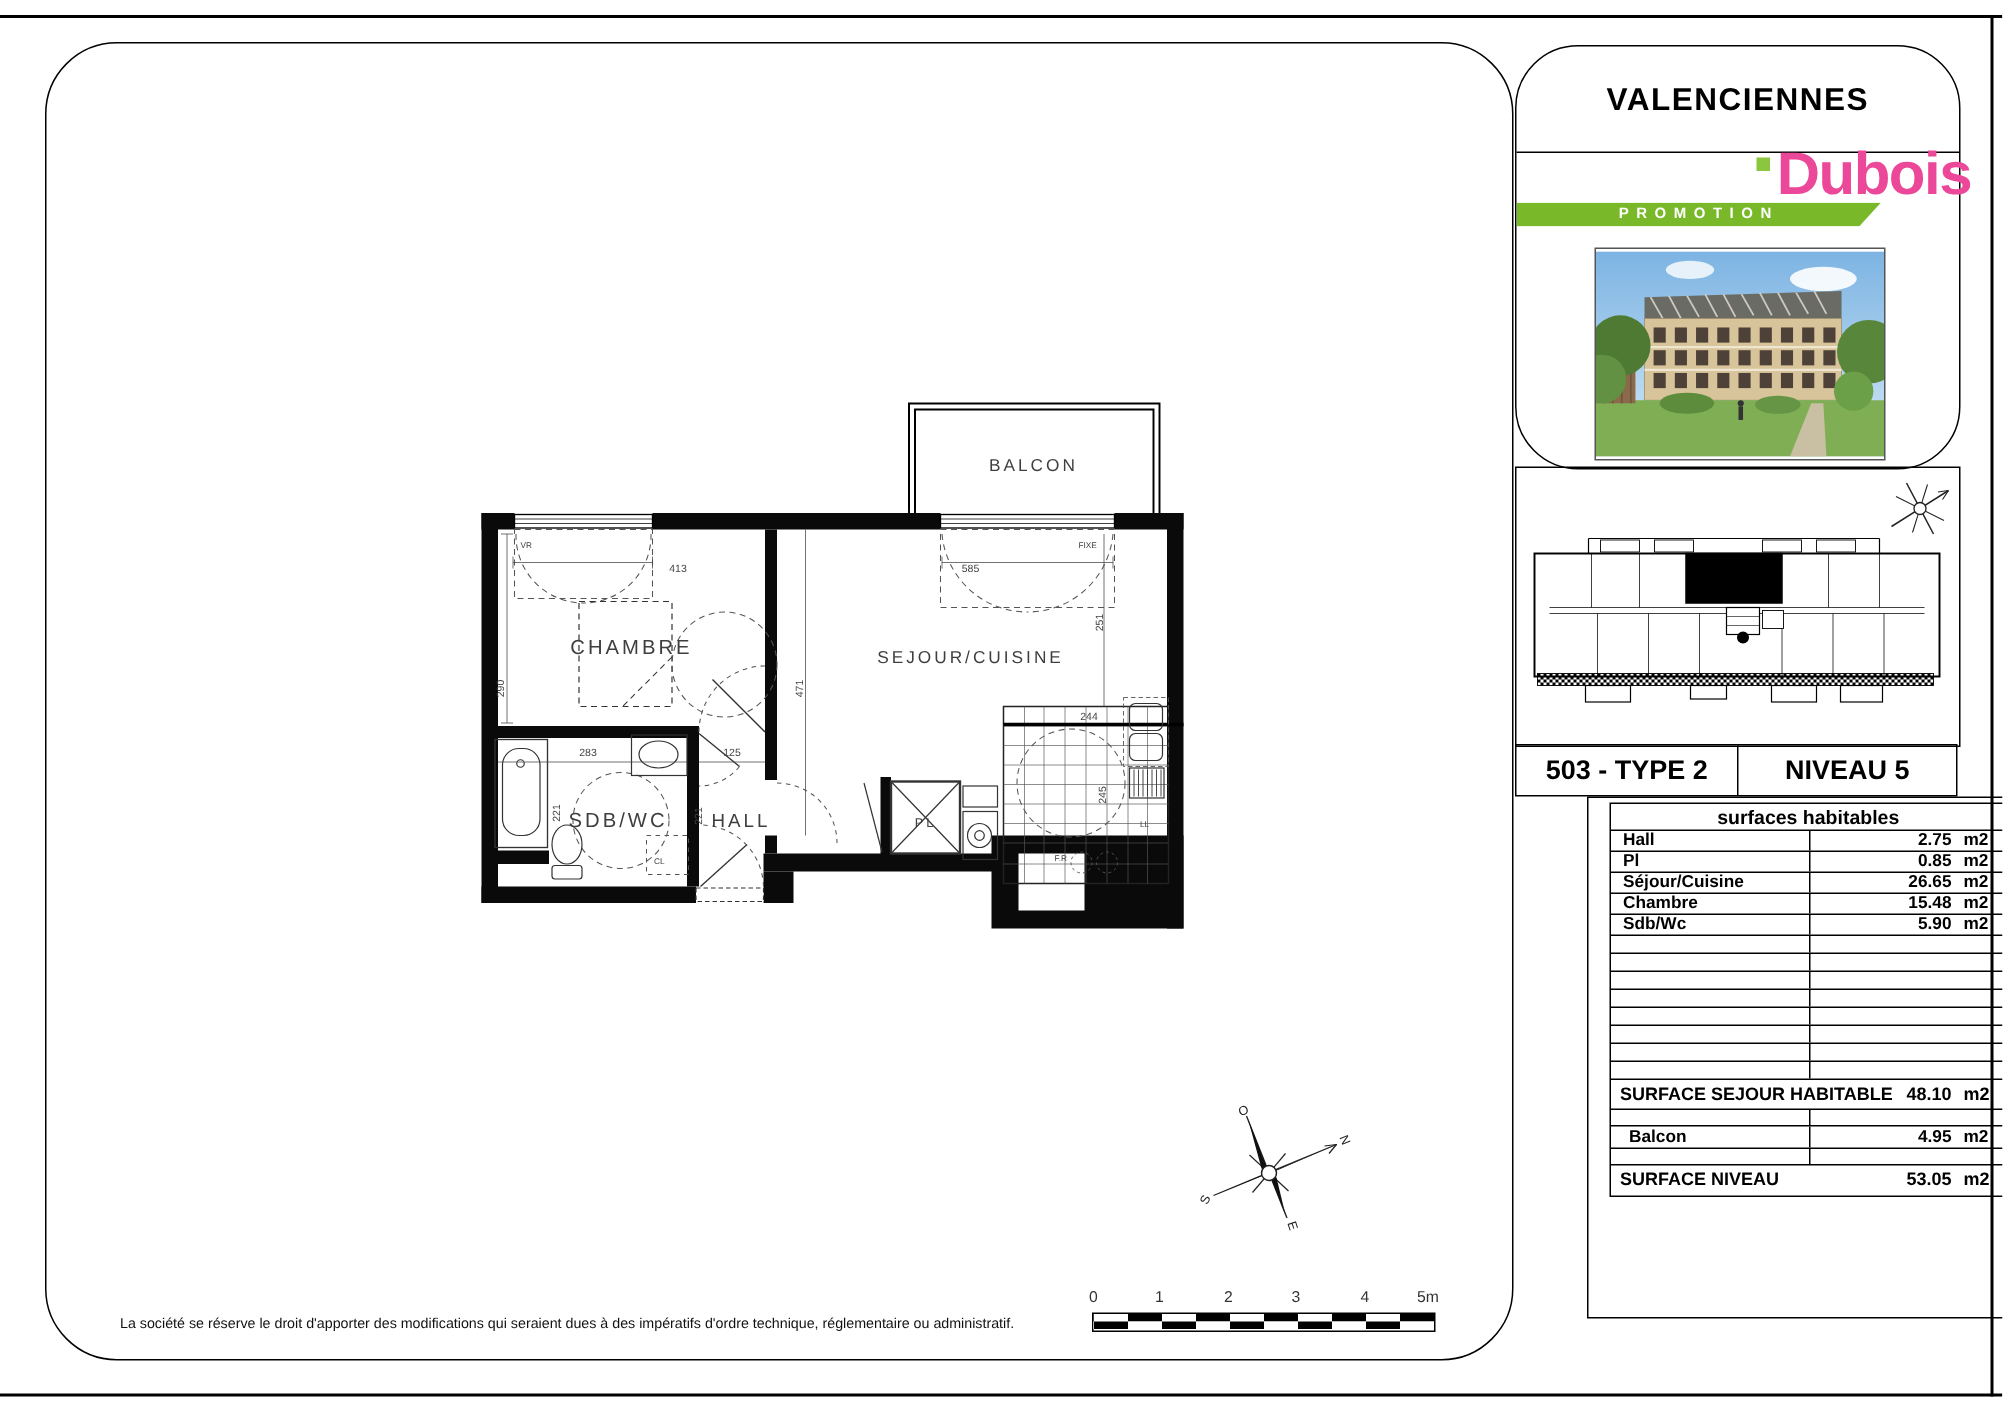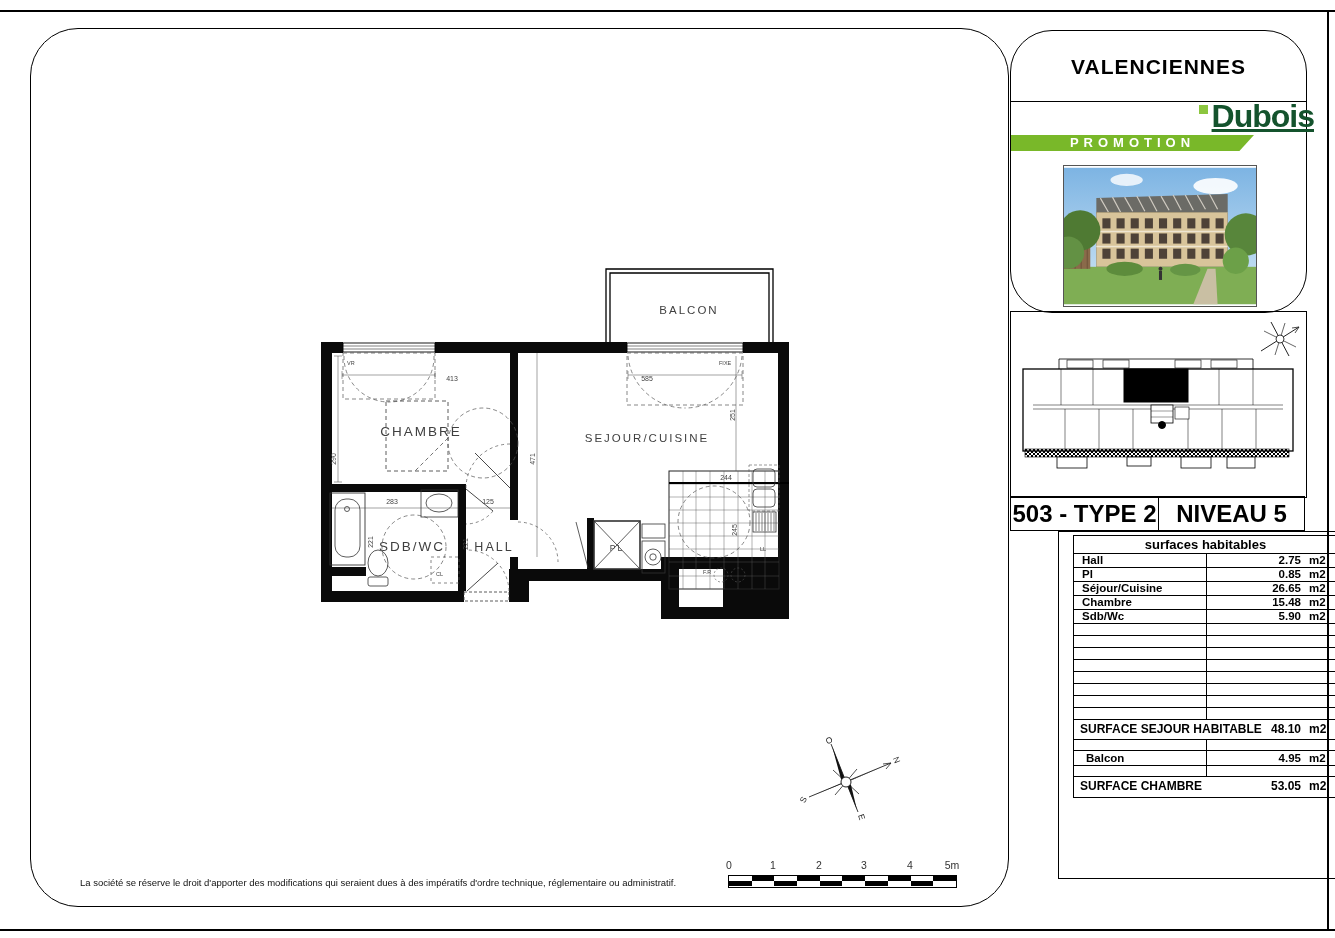--- a/index.html
+++ b/index.html
@@ -24,35 +24,35 @@
   .sb-top{height:5px;background:repeating-linear-gradient(90deg,#fff 0 22.7px,#000 22.7px 45.4px);}
   .sb-bot{height:5px;background:repeating-linear-gradient(90deg,#000 0 22.7px,#fff 22.7px 45.4px);}
 
   
   .tb-box{position:absolute;left:1010px;top:30px;width:295px;height:281px;
           border:1.5px solid #000;border-radius:42px;}
   .tb-titles{position:absolute;left:0;top:0;width:100%;height:70px;border-bottom:1.5px solid #000;
              display:flex;flex-direction:column;align-items:center;justify-content:center;}
   .t1{font-size:21px;font-weight:bold;letter-spacing:6px;white-space:nowrap;}
   .t2{font-size:21px;font-weight:bold;letter-spacing:1px;margin-top:1px;}
-  .dubois{position:absolute;right:-8px;top:69px;font-size:32px;font-weight:800;
-          color:#14532d;letter-spacing:-1px;line-height:32px;text-decoration:underline;}
+  .dubois{position:absolute;right:-8px;top:69px;font-size:40px;font-weight:800;
+          color:#ec4899;letter-spacing:-1px;line-height:32px;}
   .dubois .dot{position:absolute;left:-13px;top:5px;width:9px;height:9px;background:#8cc63f;}
   .promo-band{position:absolute;left:0;top:104px;width:243px;height:16px;background:#79b829;
               clip-path:polygon(0 0,100% 0,94% 100%,0 100%);}
-  .promo-band span{display:block;color:#fff;font-size:13px;font-weight:bold;letter-spacing:5px;
+  .promo-band span{display:block;color:#fff;font-size:10px;font-weight:bold;letter-spacing:5px;
                    line-height:16px;text-align:center;}
   .photo{position:absolute;left:52px;top:134px;width:192px;height:140px;border:1px solid #555;}
 
   .key-box{position:absolute;left:1010px;top:311px;width:295px;height:185px;border:1.5px solid #000;}
   .key-svg{position:absolute;left:0;top:0;width:100%;height:100%;}
 
   .ref-row{position:absolute;left:1010px;top:496px;width:295px;height:35px;border:1.6px solid #000;
            display:flex;box-sizing:border-box;}
-  .ref-cell{display:flex;align-items:center;justify-content:center;font-size:24px;font-weight:bold;}
+  .ref-cell{display:flex;align-items:center;justify-content:center;font-size:18px;font-weight:bold;}
   .ref-cell.l{width:147px;border-right:1.6px solid #000;}
   .ref-cell.r{flex:1;}
 
   .table-section{position:absolute;left:1058px;top:531px;width:295px;height:348px;
                  border:1.5px solid #000;box-sizing:border-box;}
   .s-table{position:absolute;left:14px;top:3px;width:265px;border:1.3px solid #000;box-sizing:border-box;}
   .s-caption{height:17px;line-height:17px;text-align:center;font-size:13px;font-weight:bold;
              border-bottom:1px solid #000;}
   .s-row{display:flex;border-bottom:1px solid #000;box-sizing:border-box;}
   .s-row:last-child{border-bottom:none;}
@@ -455,21 +455,21 @@
         <div class="cr">
             <span class="val">4.95</span>
             <span class="un">m2</span>
           </div>
       </div>
       <div class="s-row blank short">
           <div class="cl"></div>
           <div class="cr"></div>
         </div>
       <div class="s-row total">
-        <div class="lbl">SURFACE CHAMBRE</div>
+        <div class="lbl">SURFACE NIVEAU</div>
         <div class="amt">
             <span class="val">53.05</span>
             <span class="un">m2</span>
           </div>
       </div>
     </div>
   </div>
 
 </div>
 

